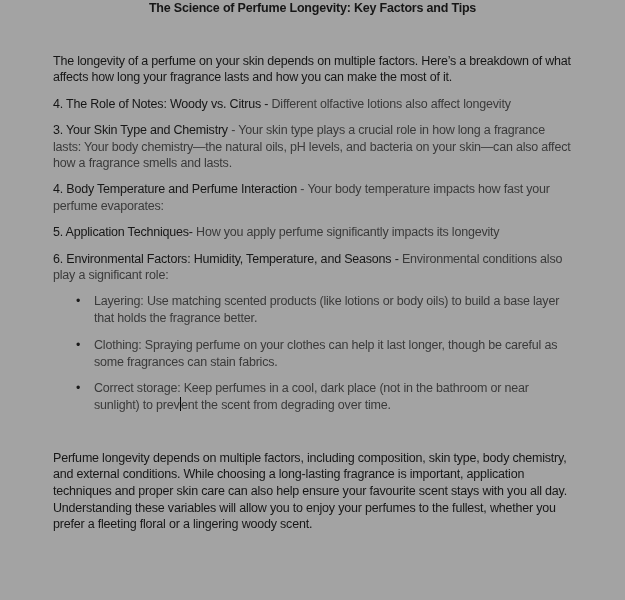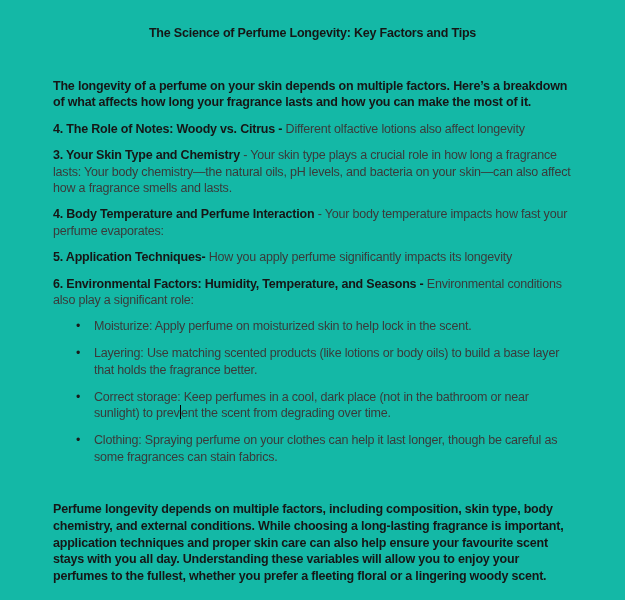--- a/index.html
+++ b/index.html
@@ -10,38 +10,38 @@
   body {
     width: 625px;
     height: 600px;
     overflow: hidden;
     font-family: "Liberation Sans", sans-serif;
   }
   .doc {
     box-sizing: border-box;
     width: 625px;
     height: 600px;
-    padding: 25px 53px 10px 53px;
+    padding: 0 53px 10px 53px;
     font-size: 12.5px;
     line-height: 16.7px;
     letter-spacing: -0.2px;
     color: #3a3a3a;
-    background: #14b8a6;
+    background: #a3a3a3;
   }
   .title {
     font-weight: 700;
     color: #161616;
     text-align: center;
     margin: 0 0 9.5px 0;
   }
   p {
     margin: 0 0 9.5px 0;
   }
   .bold-para, strong, .tips-heading {
-    font-weight: 700;
+    font-weight: 400;
     color: #161616;
     margin-top: 36px;
   }
   ul.tips-list {
     list-style: none;
     margin: 0;
     padding: 0 0 0 23px;
   }
   ul.tips-list li {
     position: relative;
@@ -92,28 +92,25 @@
     <strong>5. Application Techniques-</strong><span> How you apply perfume significantly impacts its longevity</span>
   </p>
 
   <p>
     <strong>6. Environmental Factors: Humidity, Temperature, and Seasons -</strong><span> Environmental conditions also play a significant role:</span>
   </p>
 
 
   <ul class="tips-list">
     <li>
-      <span>Moisturize: Apply perfume on moisturized skin to help lock in the scent.</span>
-    </li>
-    <li>
       <span>Layering: Use matching scented products (like lotions or body oils) to build a base layer that holds the fragrance better.</span>
     </li>
     <li>
-      <span>Correct storage: Keep perfumes in a cool, dark place (not in the bathroom or near sunlight) to prev</span><span class="caret"></span><span>ent the scent from degrading over time.</span>
+      <span>Clothing: Spraying perfume on your clothes can help it last longer, though be careful as some fragrances can stain fabrics.</span>
     </li>
     <li>
-      <span>Clothing: Spraying perfume on your clothes can help it last longer, though be careful as some fragrances can stain fabrics.</span>
+      <span>Correct storage: Keep perfumes in a cool, dark place (not in the bathroom or near sunlight) to prev</span><span class="caret"></span><span>ent the scent from degrading over time.</span>
     </li>
   </ul>
 
   <p class="bold-para conclusion">Perfume longevity depends on multiple factors, including composition, skin type, body chemistry, and external conditions. While choosing a long-lasting fragrance is important, application techniques and proper skin care can also help ensure your favourite scent stays with you all day. Understanding these variables will allow you to enjoy your perfumes to the fullest, whether you prefer a fleeting floral or a lingering woody scent.</p>
 
 </div>
 
 </body></html>

